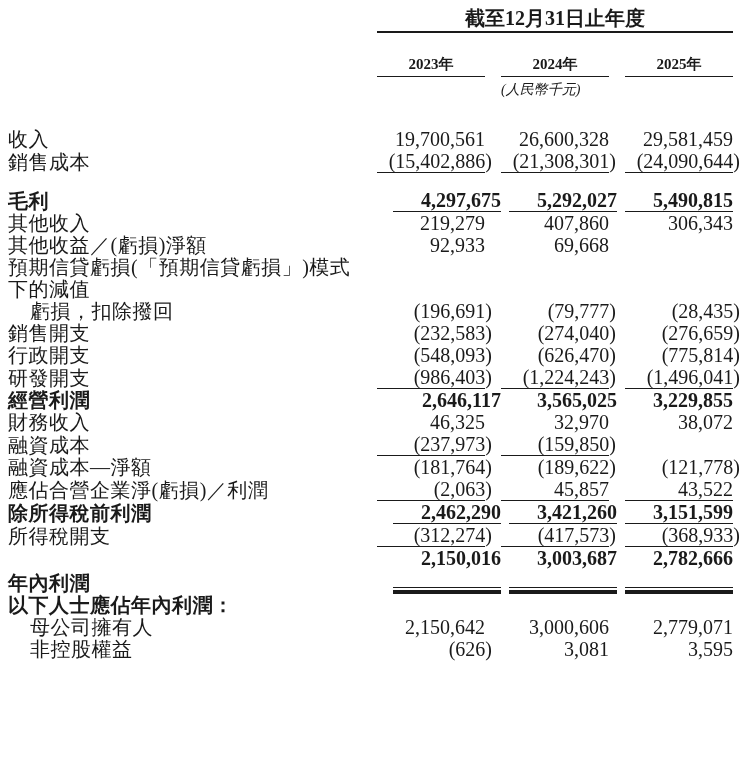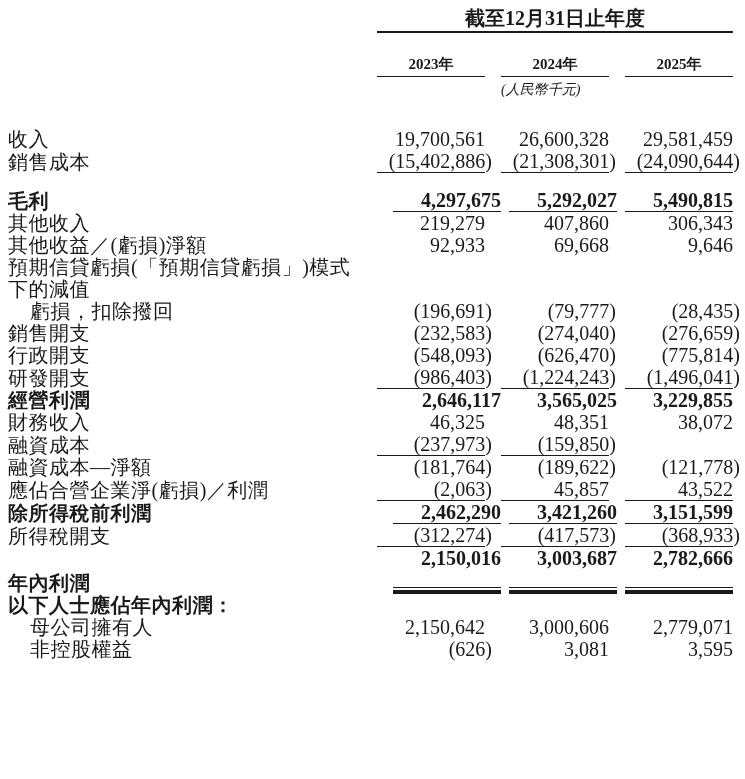--- a/index.html
+++ b/index.html
@@ -73,21 +73,20 @@
       <div class="row gap-md">
         <div class="label">其他收入</div>
         <div class="cell"><span class="val">219,279</span></div>
         <div class="cell"><span class="val">407,860</span></div>
         <div class="cell"><span class="val">306,343</span></div>
       </div>
       <div class="row">
         <div class="label">其他收益／(虧損)淨額</div>
         <div class="cell"><span class="val">92,933</span></div>
         <div class="cell"><span class="val">69,668</span></div>
-        <div class="cell"><span class="val">9,646</span></div>
       </div>
       <div class="row">
         <div class="label">預期信貸虧損(「預期信貸虧損」)模式下的減值</div>
         <div class="cell"><span class="val"></span></div>
         <div class="cell"><span class="val"></span></div>
         <div class="cell"><span class="val"></span></div>
       </div>
       <div class="row indent">
         <div class="label">虧損，扣除撥回</div>
         <div class="cell"><span class="val neg">(196,691)</span></div>
@@ -114,21 +113,21 @@
       </div>
       <div class="row bold gap-md">
         <div class="label">經營利潤</div>
         <div class="cell"><span class="val">2,646,117</span></div>
         <div class="cell"><span class="val">3,565,025</span></div>
         <div class="cell"><span class="val">3,229,855</span></div>
       </div>
       <div class="row gap-md">
         <div class="label">財務收入</div>
         <div class="cell"><span class="val">46,325</span></div>
-        <div class="cell"><span class="val">48,351</span></div>
+        <div class="cell"><span class="val">32,970</span></div>
         <div class="cell"><span class="val">38,072</span></div>
       </div>
       <div class="row">
         <div class="label">融資成本</div>
         <div class="cell rule"><span class="val neg">(237,973)</span></div>
         <div class="cell rule"><span class="val neg">(159,850)</span></div>
       </div>
       <div class="row gap-md">
         <div class="label">融資成本—淨額</div>
         <div class="cell"><span class="val neg">(181,764)</span></div>

